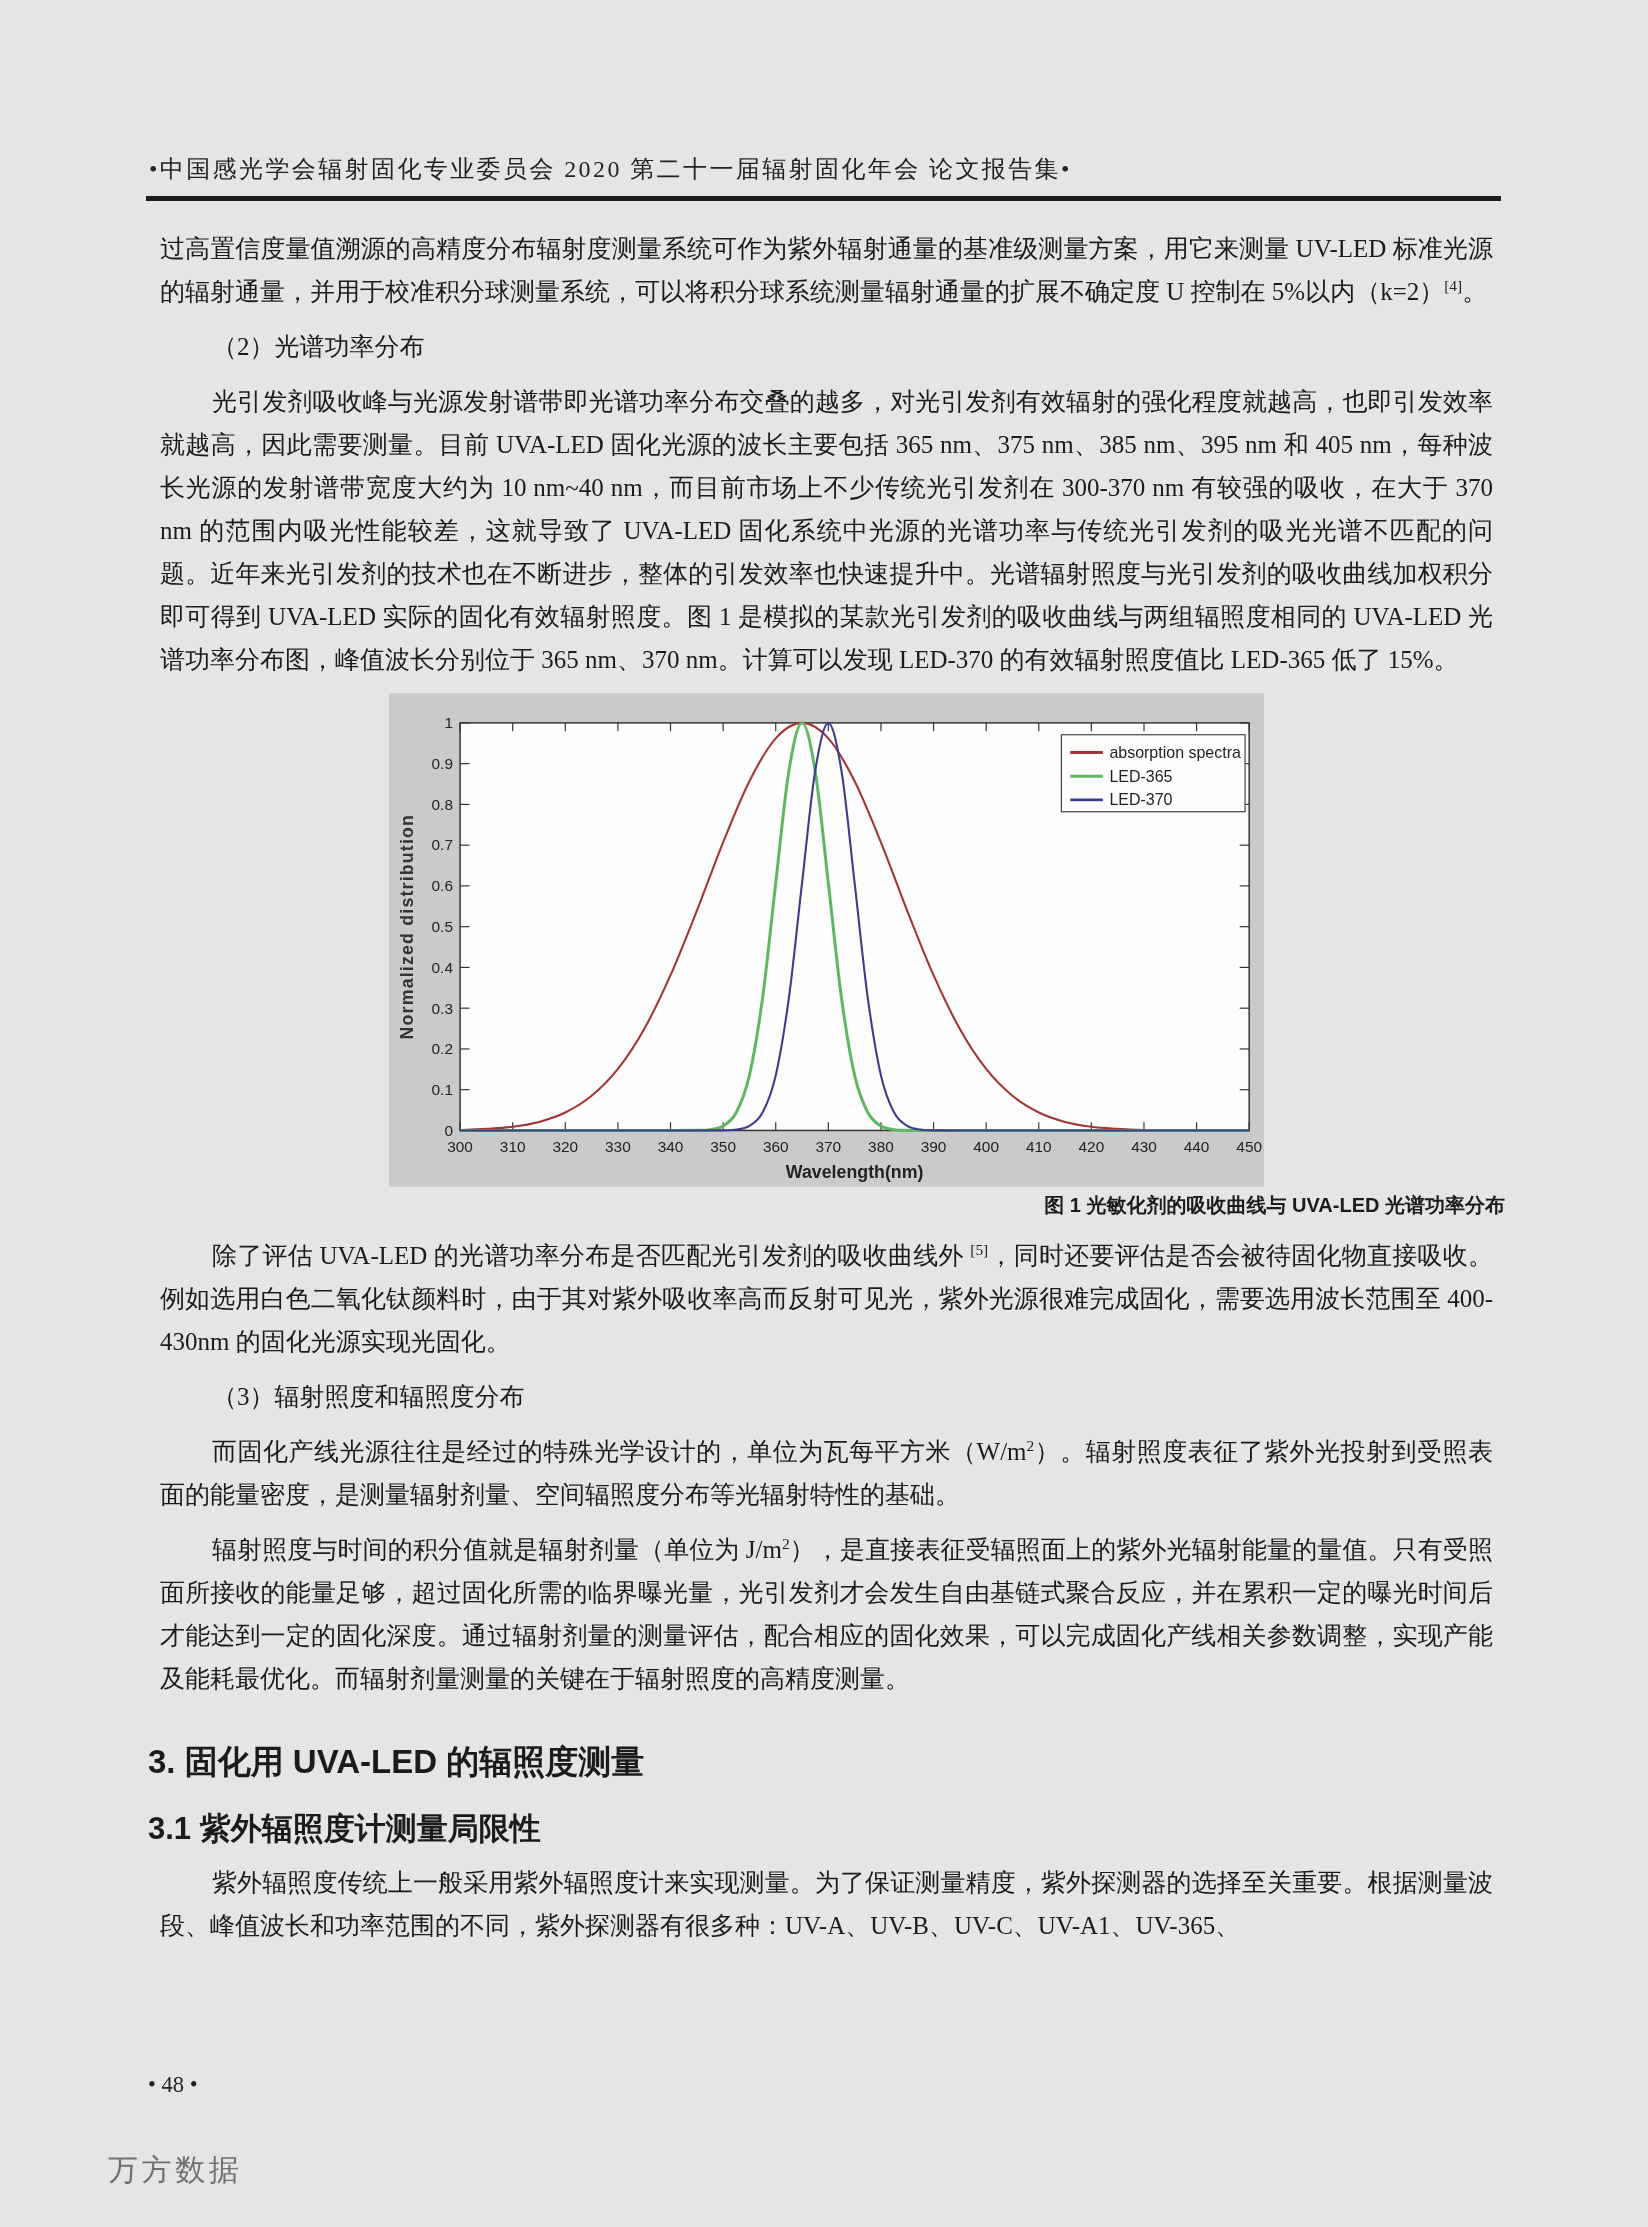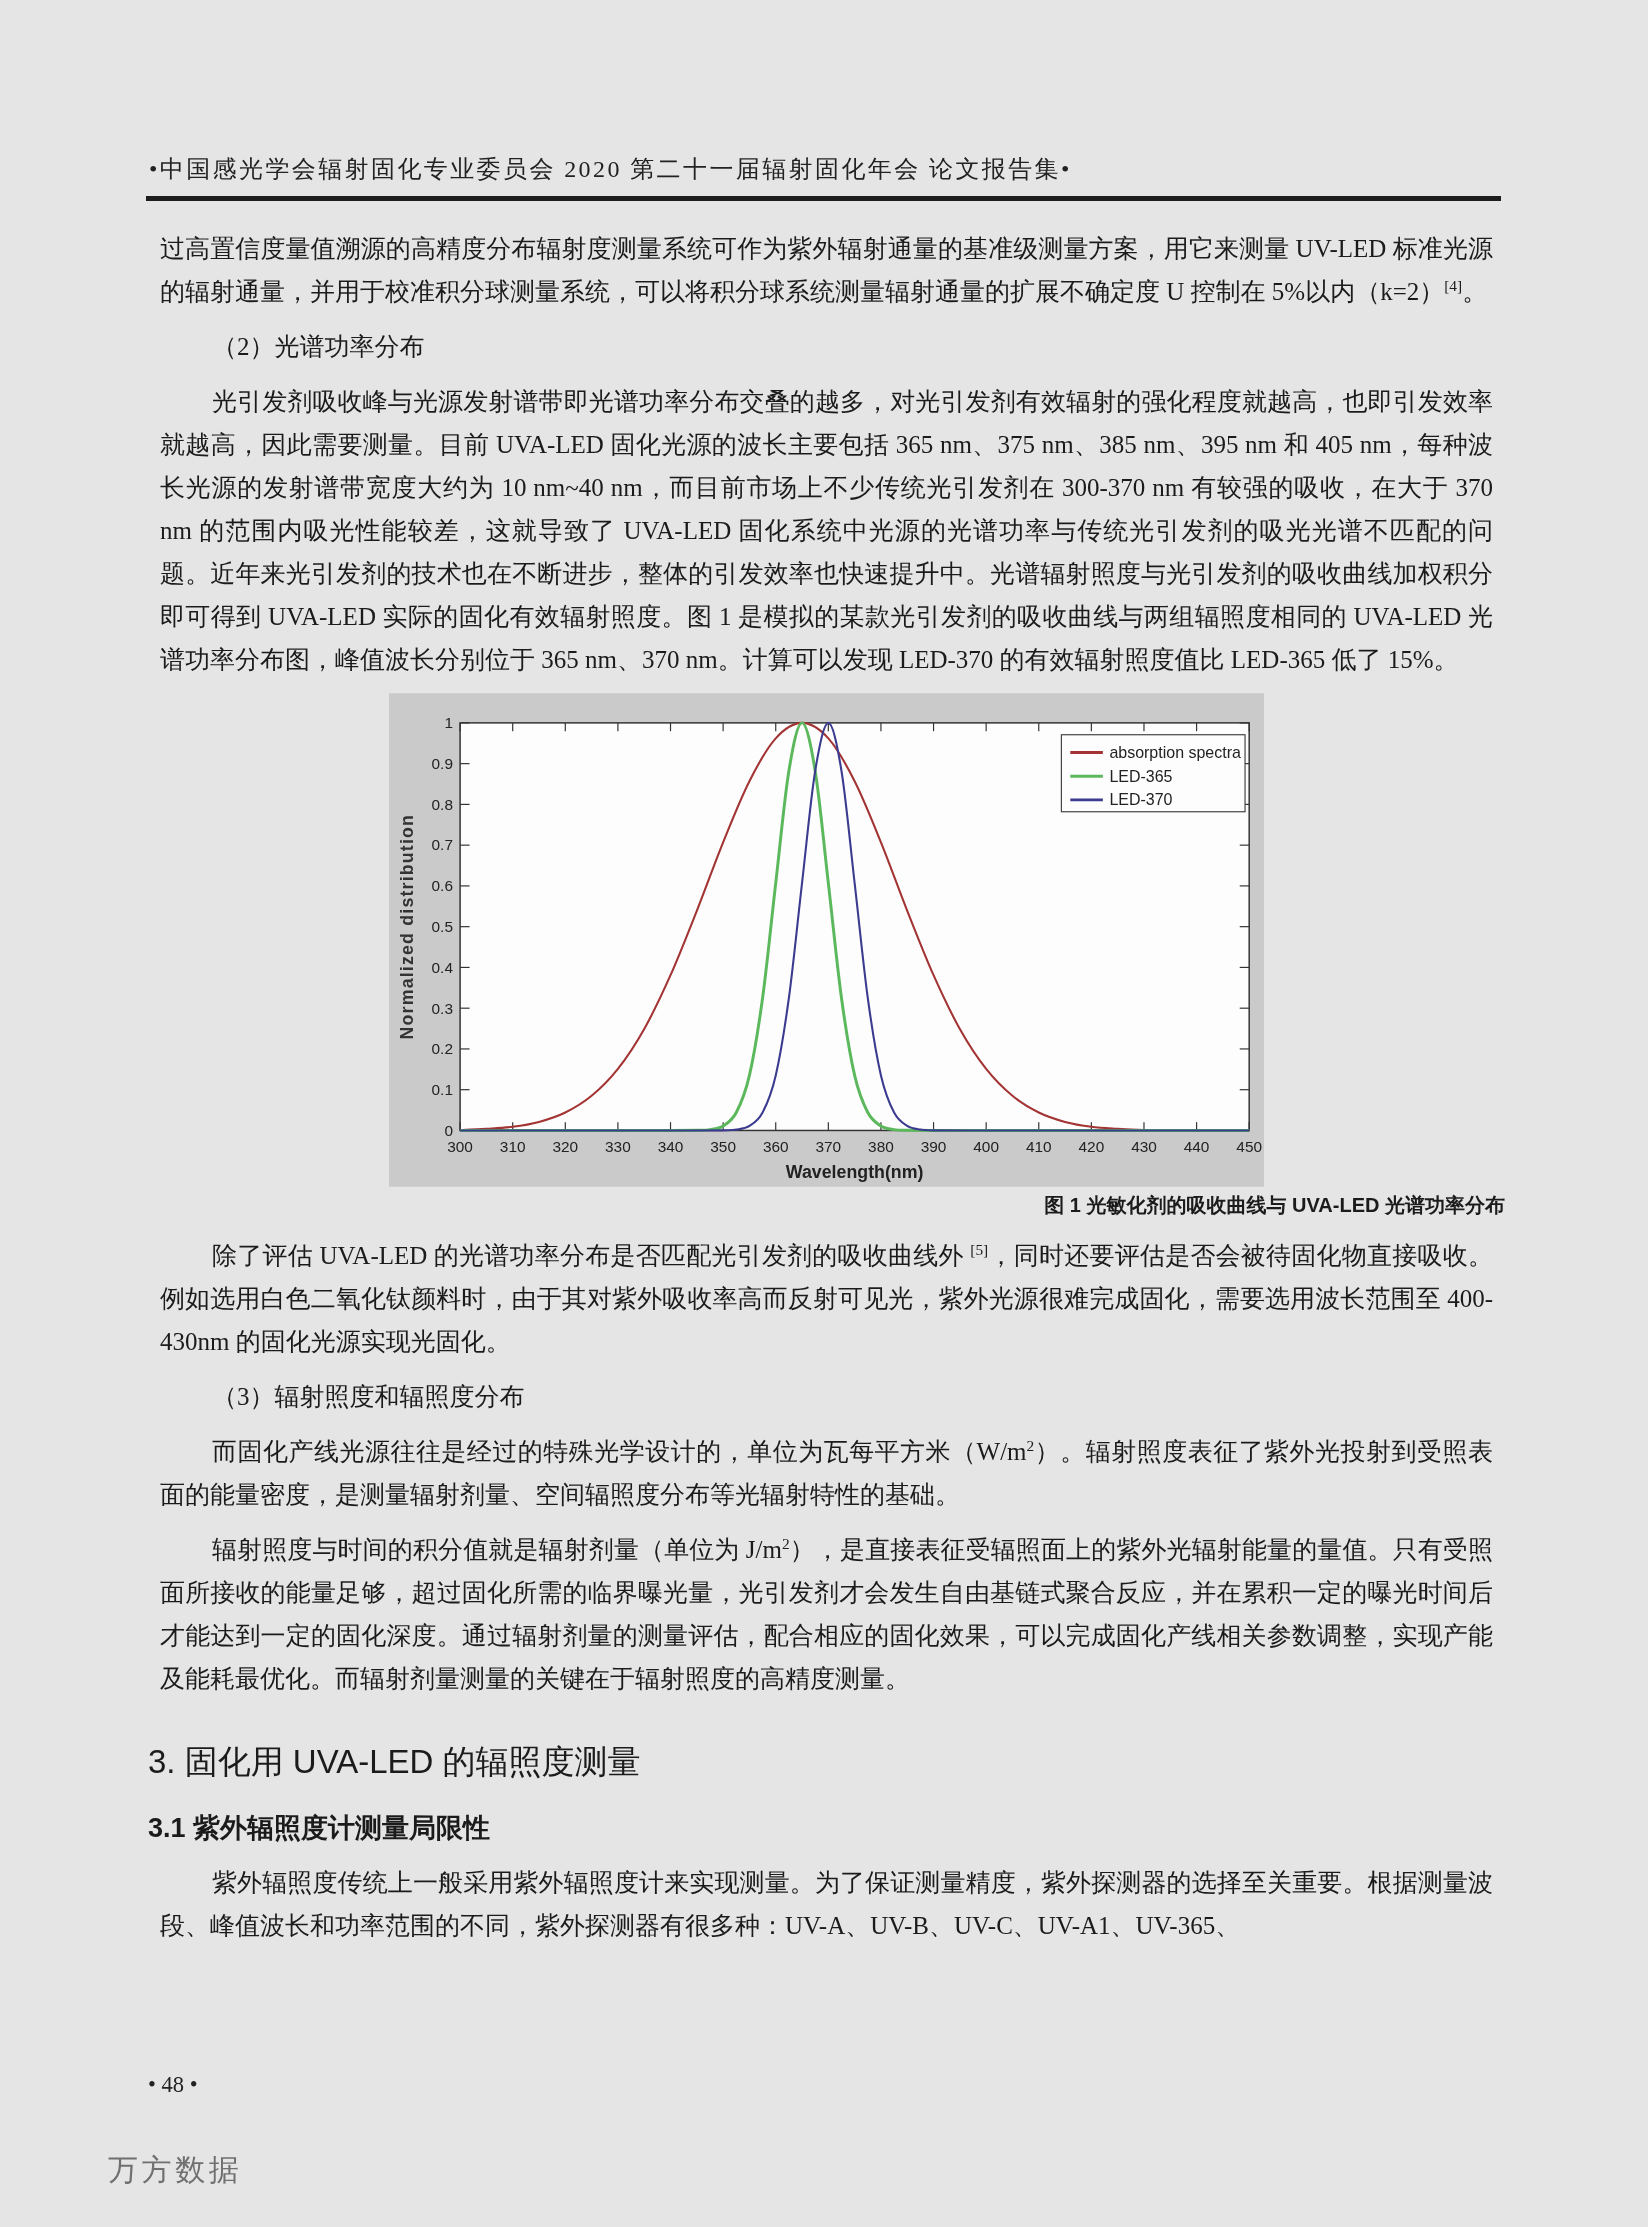--- a/index.html
+++ b/index.html
@@ -7,22 +7,22 @@
   .page{position:relative;width:1648px;height:2227px;overflow:hidden;background:#e5e5e5;}
   .header{position:absolute;left:149px;top:153px;font-size:24px;letter-spacing:2.4px;white-space:nowrap;color:#222;}
   .rule{position:absolute;left:146px;top:196px;width:1355px;height:5.3px;background:#1d1d1d;}
   .content{position:absolute;left:148px;top:215px;width:1357px;font-size:25px;line-height:43px;text-align:justify;}
   p.para{margin:12px;}
   p.indent{text-indent:52px;}
   sup{font-size:15.4px;line-height:0;vertical-align:super;}
   .figure{width:875px;margin:2.4px auto 0;}
   .figure svg{display:block;}
   .caption{font-family:"Liberation Sans",sans-serif;font-weight:bold;font-size:20px;line-height:34px;text-align:right;margin:1.2px 0 6px;text-indent:0;}
-  .h1{font-family:"Liberation Sans",sans-serif;font-weight:normal;font-size:33px;line-height:37px;margin:43px 0 33px;text-align:left;}
-  .h2{font-family:"Liberation Sans",sans-serif;font-weight:bold;font-size:27px;line-height:31px;margin:0 0 16.6px;}
+  .h1{font-family:"Liberation Sans",sans-serif;font-weight:bold;font-size:33px;line-height:37px;margin:43px 0 33px;text-align:left;}
+  .h2{font-family:"Liberation Sans",sans-serif;font-weight:bold;font-size:31px;line-height:31px;margin:0 0 16.6px;}
   .footer{position:absolute;left:148px;top:2072px;width:1357px;text-align:left;font-size:22.5px;color:#222;}
   .watermark{position:absolute;left:108px;top:2150px;font-size:30px;color:#707070;letter-spacing:3.6px;}
 </style>
 </head>
 <body>
 
 <div class="page">
   <div class="header">
     <span>•中国感光学会辐射固化专业委员会 2020 第二十一届辐射固化年会  论文报告集•</span>
   </div>

